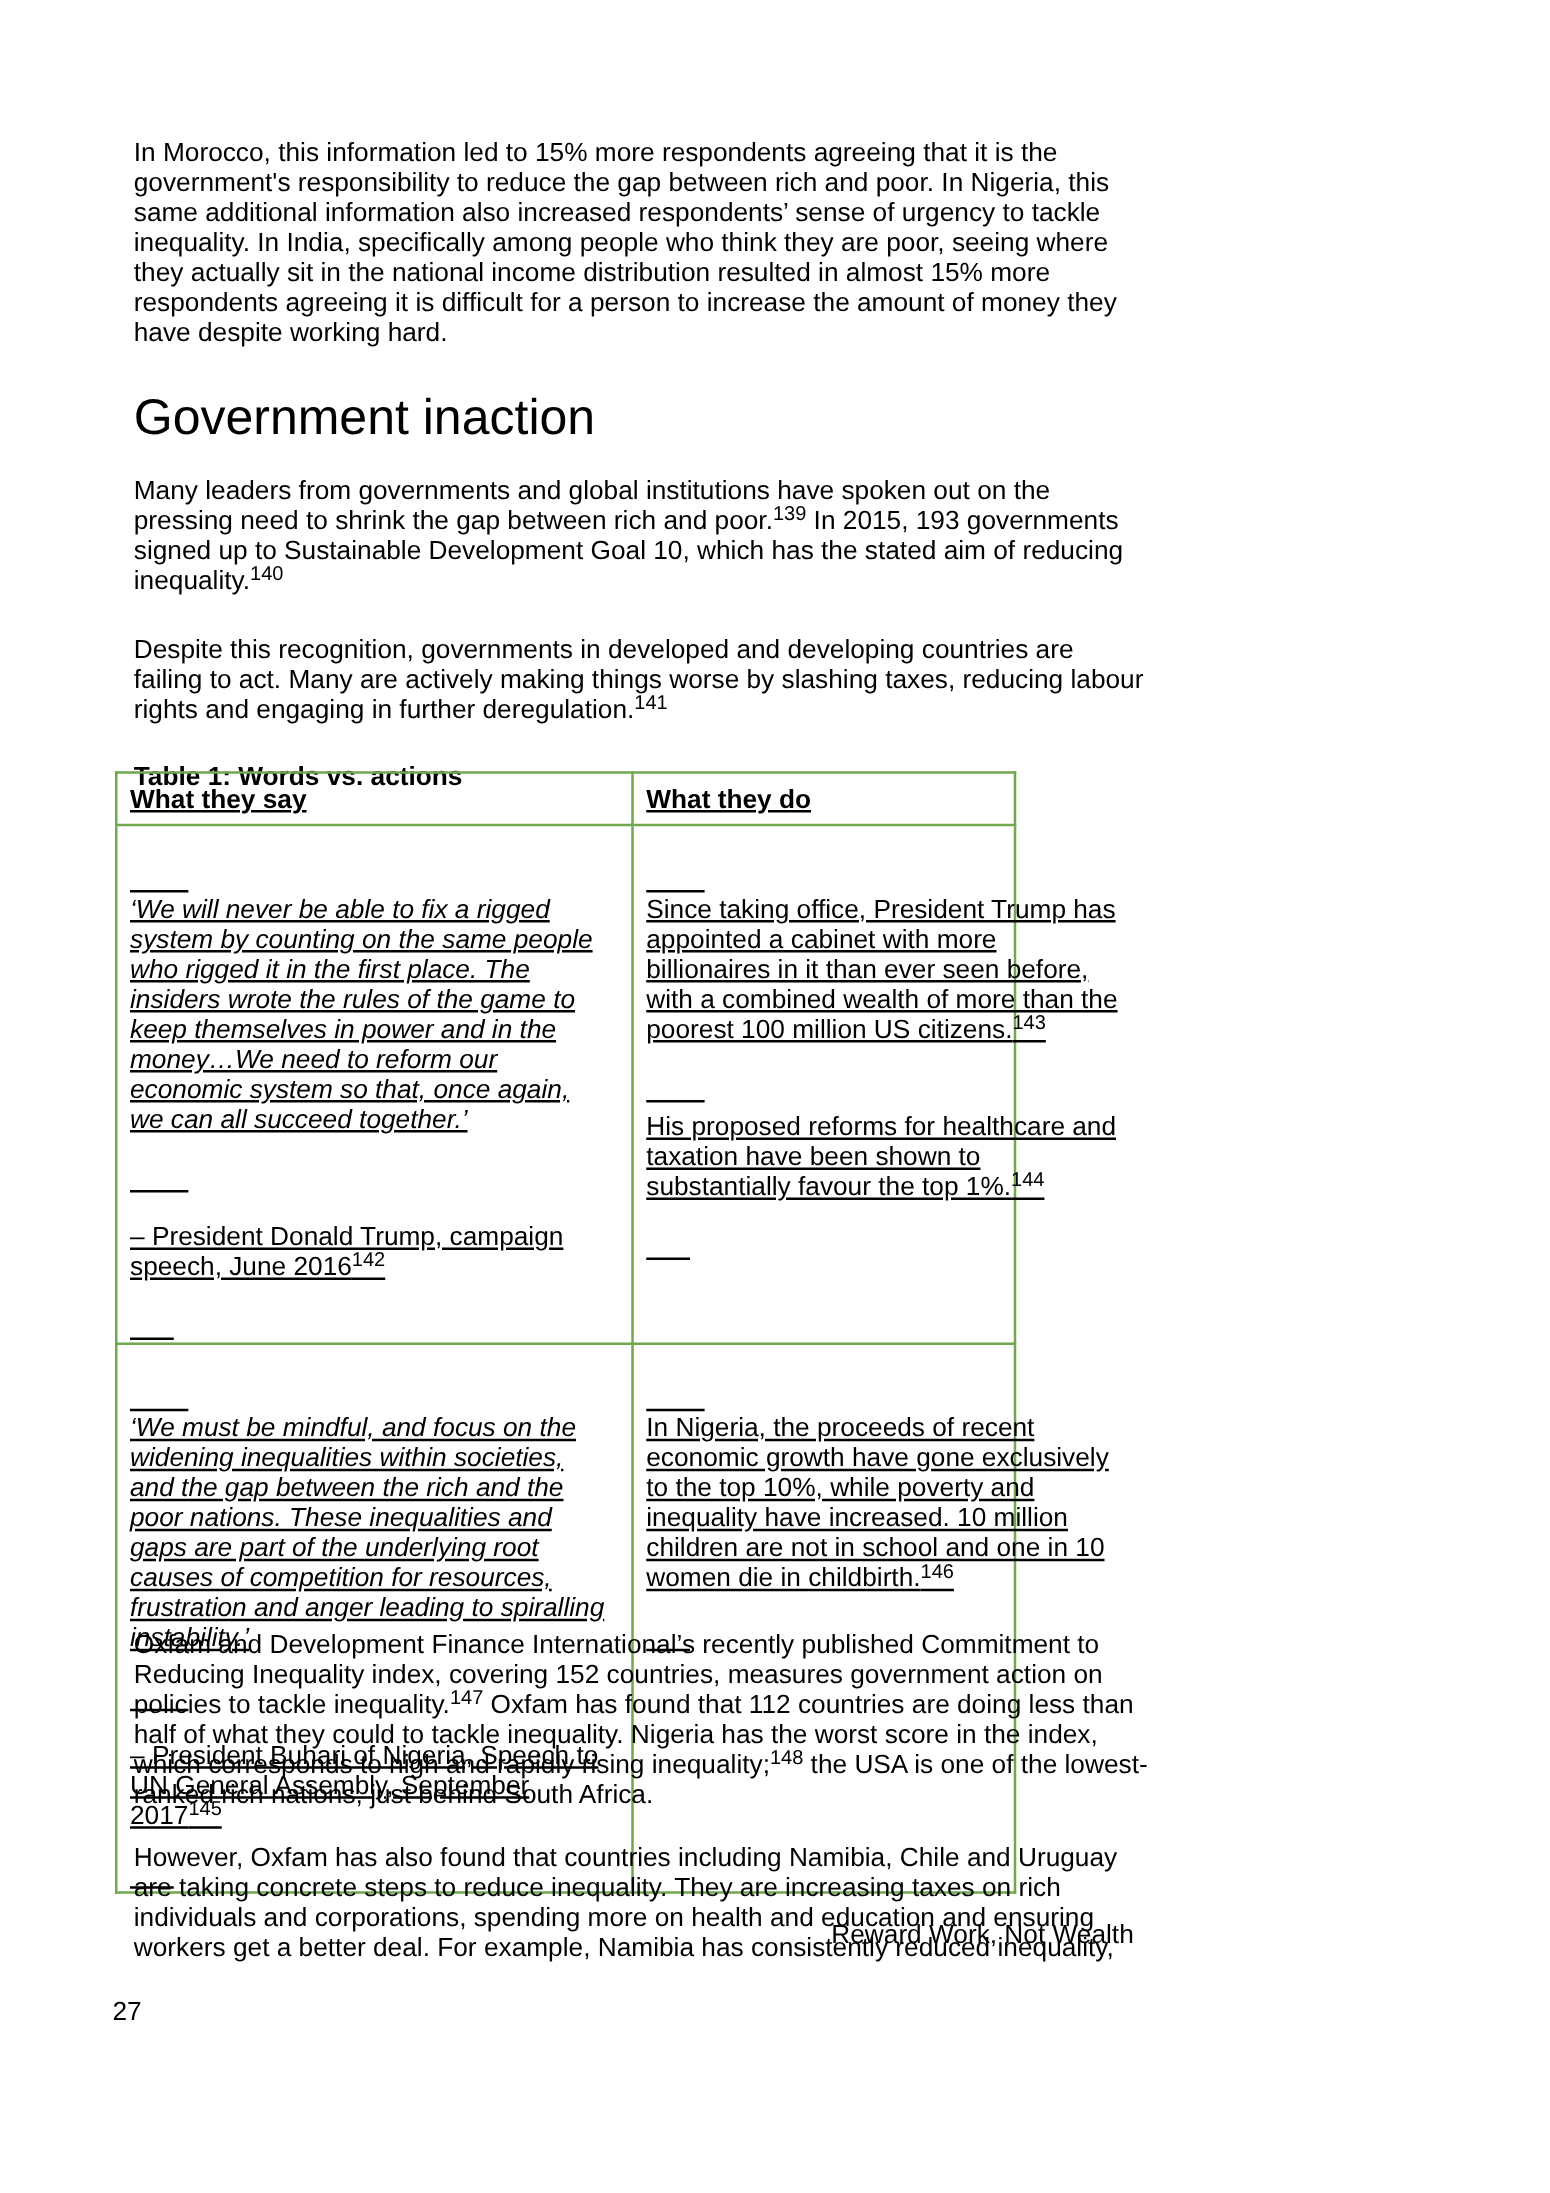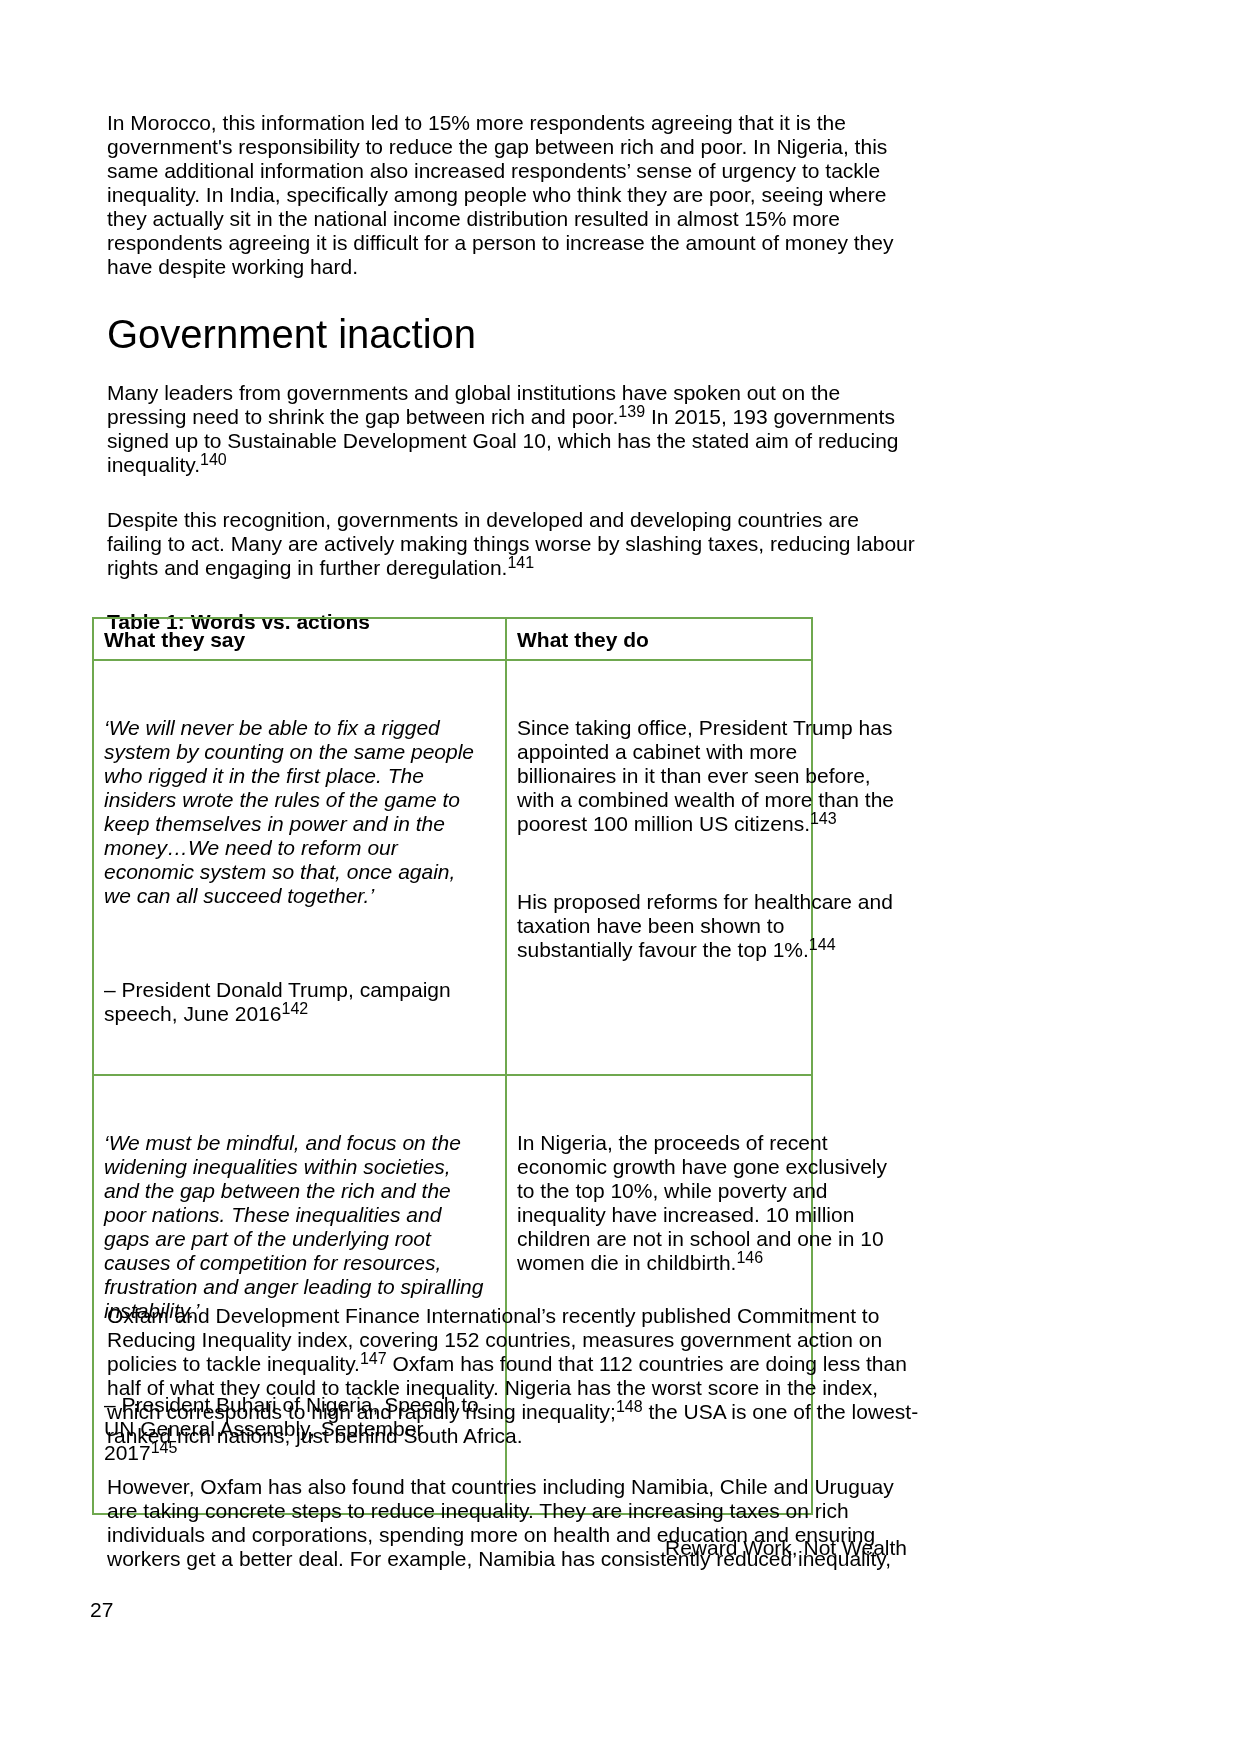--- a/index.html
+++ b/index.html
@@ -39,20 +39,21 @@
     top: -7px;
     vertical-align: baseline;
   }
   table.words-table {
     border-collapse: collapse;
     table-layout: fixed;
     width: 719px;
     position: absolute;
     top: 617px;
     left: 92px;
+    text-decoration: underline;
   }
   table.words-table th, table.words-table td {
     border: 2px solid #6FA84F;
     vertical-align: top;
     text-align: left;
     padding: 7px 5px 0 10px;
     font-size: 21px;
     line-height: 24px;
   }
   table.words-table th {

